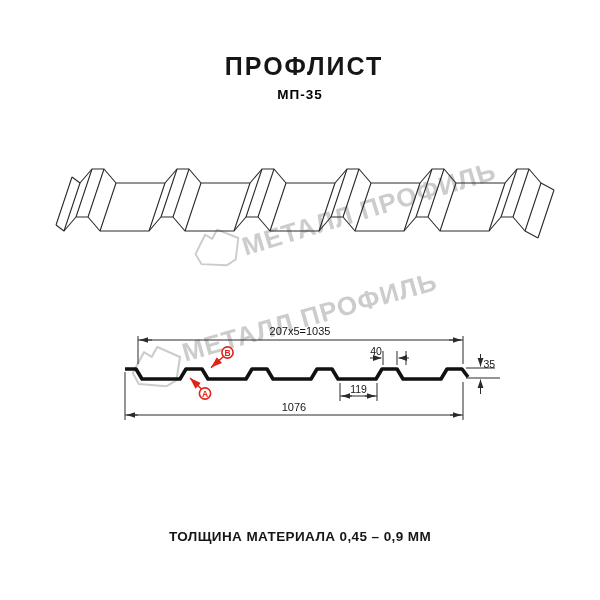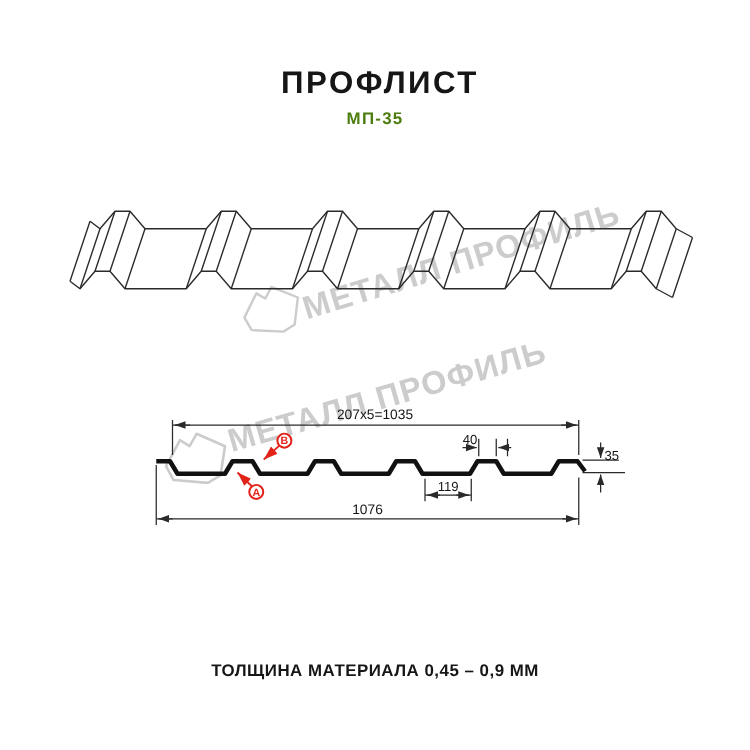--- a/index.html
+++ b/index.html
@@ -8,21 +8,21 @@
     position:relative; width:600px; height:600px; background:#ffffff;
     font-family:"Liberation Sans", sans-serif; color:var(--ink); overflow:hidden;
   }
   .abs { position:absolute; }
   #title {
     top:52px; left:4px; width:600px; text-align:center;
     font-size:25px; font-weight:800; letter-spacing:2px; color:#161616;
   }
   #subtitle {
     top:87px; left:0; width:600px; text-align:center;
-    font-size:13.5px; font-weight:600; letter-spacing:1px; color:#4d7c0f;
+    font-size:13.5px; font-weight:600; letter-spacing:1px; color:#000000;
   }
   #footer {
     top:529px; left:0; width:600px; text-align:center;
     font-size:13.5px; font-weight:700; letter-spacing:0.4px; color:#161616;
   }
   .wm-text {
     color:var(--wm); font-weight:700; font-size:26px; letter-spacing:1px;
     white-space:nowrap; transform-origin:0 50%;
   }
   #wm1-text { left:243px; top:232px; transform:rotate(-17deg); }

